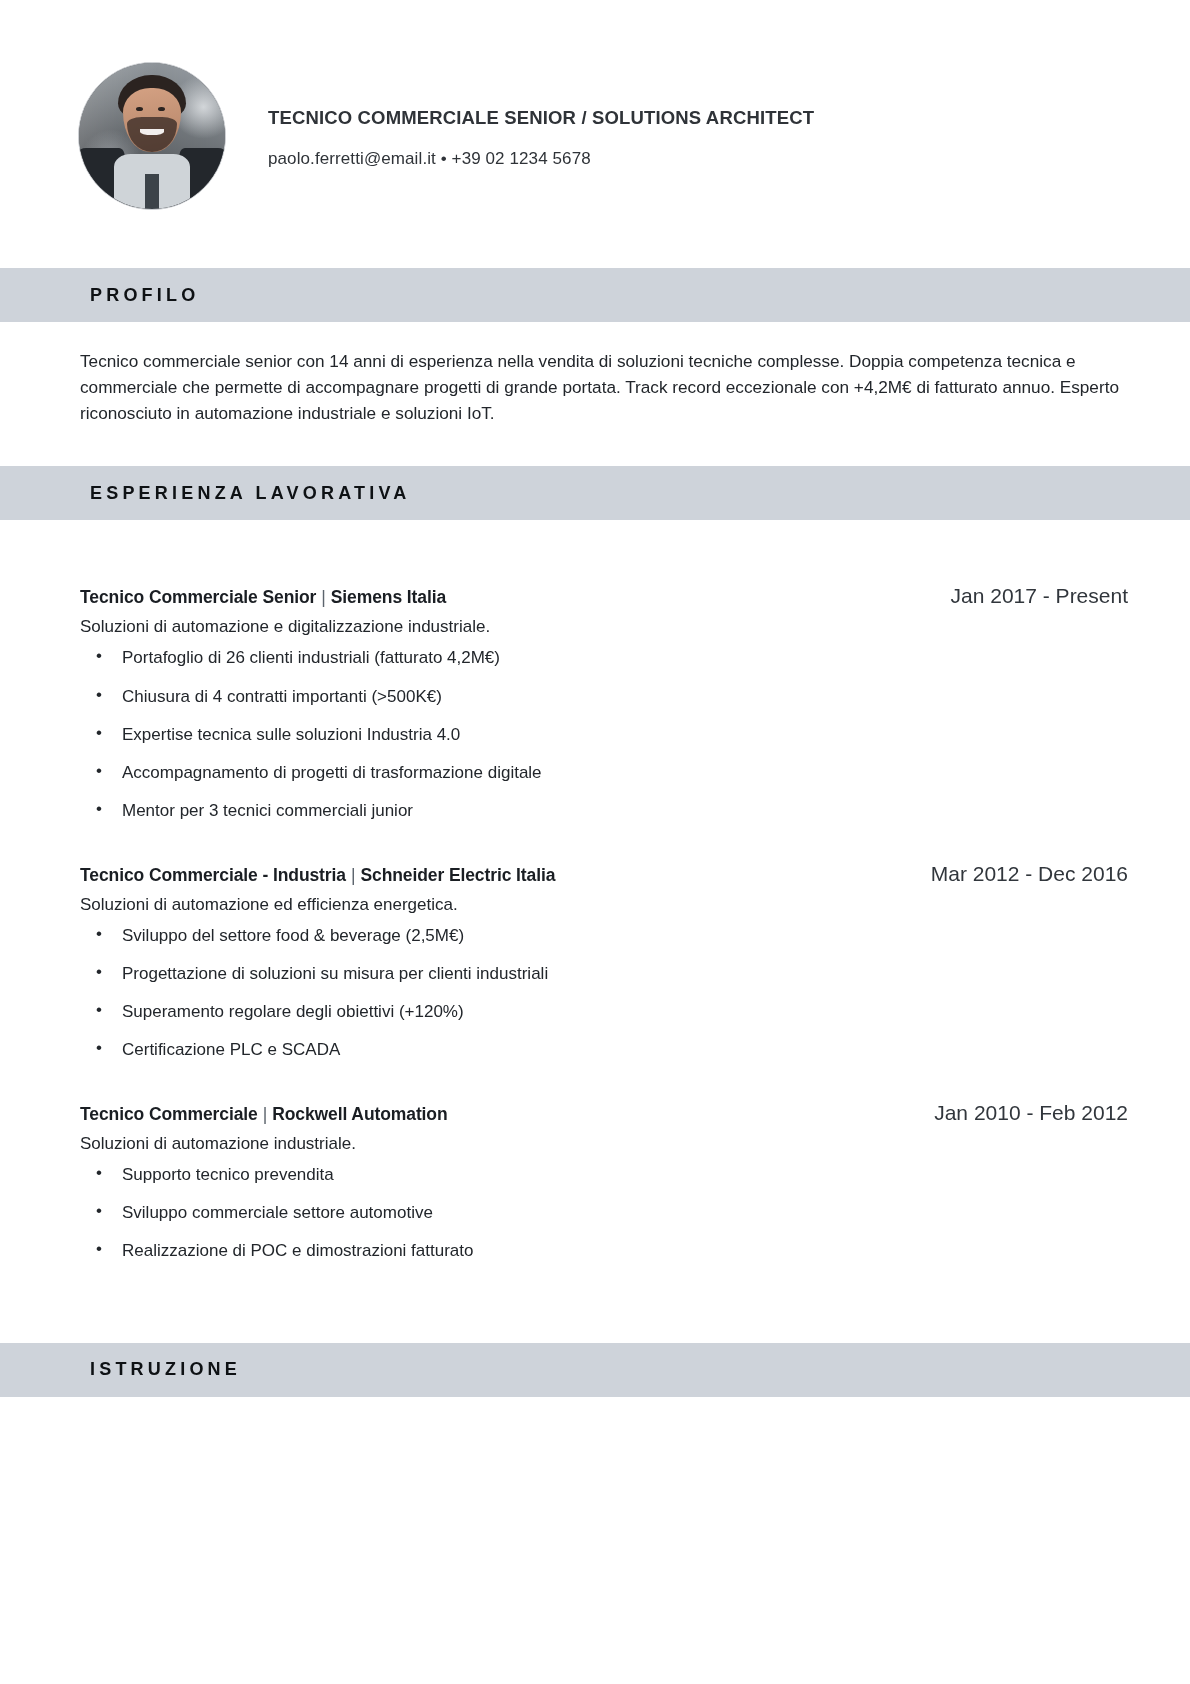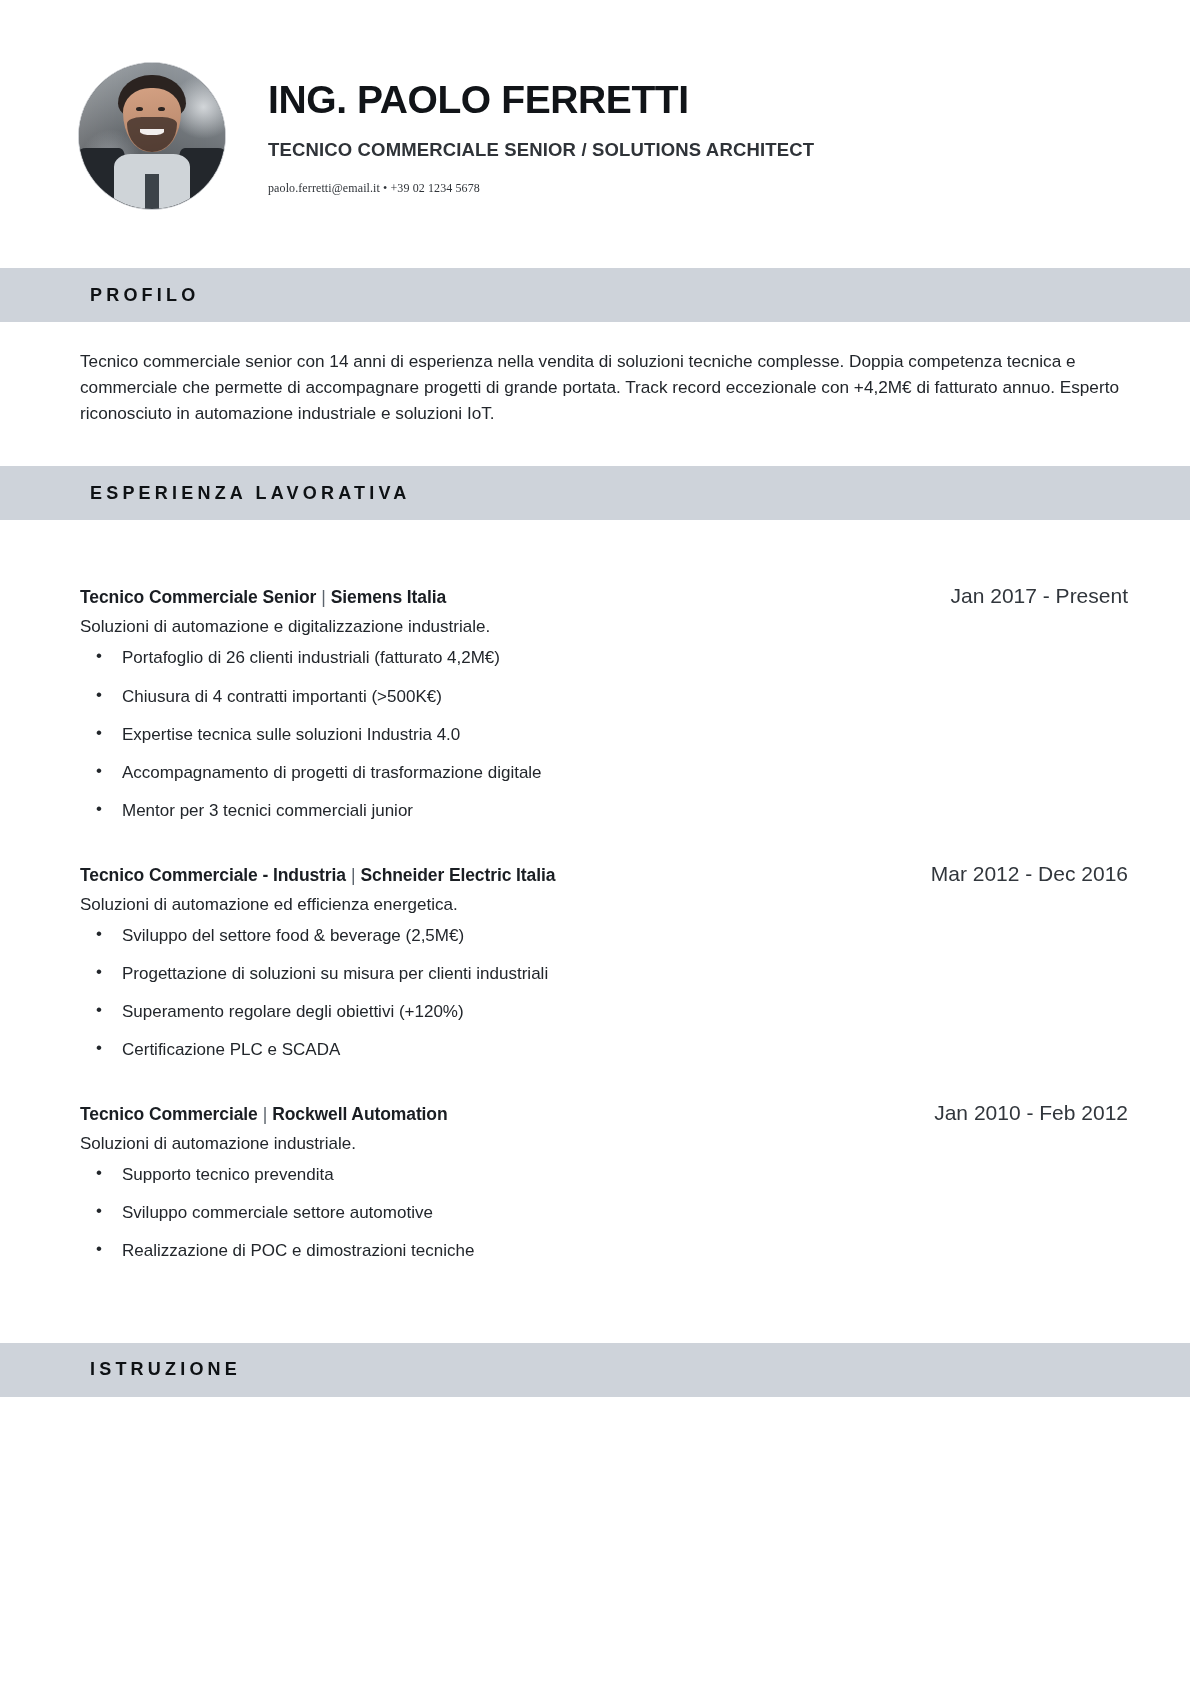--- a/index.html
+++ b/index.html
@@ -116,24 +116,23 @@
 
   .headline {
     font-size: 18.5px;
     font-weight: 700;
     color: #2f3338;
     letter-spacing: 0.15px;
     margin-bottom: 20px;
   }
 
   .contact {
-    font-size: 12px;
+    font-size: 17px;
     color: #2f3338;
     letter-spacing: 0.1px;
-    font-family: Liberation Serif, serif;
   }
 
   
   .band {
     background: #ced3da;
     height: 54px;
     display: flex;
     align-items: center;
     padding-left: 90px;
   }
@@ -253,21 +252,20 @@
       <div class="tie"></div>
       <div class="hair"></div>
       <div class="face"></div>
       <div class="eyeL"></div>
       <div class="eyeR"></div>
       <div class="beard"></div>
       <div class="smile"></div>
     </div>
 
     <div class="identity">
-      <div class="name">ING. PAOLO FERRETTI</div>
       <div class="headline">TECNICO COMMERCIALE SENIOR / SOLUTIONS ARCHITECT</div>
       <div class="contact">paolo.ferretti@email.it • +39 02 1234 5678</div>
     </div>
   </div>
 
   <div class="band">
     <div class="band-title">PROFILO</div>
   </div>
 
   <div class="profile-wrap">
@@ -317,21 +315,21 @@
       <div class="job-head">
         <div class="job-title">
           <span>Tecnico Commerciale</span><span class="job-sep">|</span><span>Rockwell Automation</span>
         </div>
         <div class="job-dates">Jan 2010 - Feb 2012</div>
       </div>
       <div class="job-desc">Soluzioni di automazione industriale.</div>
       <ul class="bullets">
         <li>Supporto tecnico prevendita</li>
         <li>Sviluppo commerciale settore automotive</li>
-        <li>Realizzazione di POC e dimostrazioni tecniche</li>
+        <li>Realizzazione di POC e dimostrazioni fatturato</li>
       </ul>
     </div>
 
   </div>
 
   <div style="height:46px"></div>
 
   <div class="band">
     <div class="band-title">ISTRUZIONE</div>
   </div>

